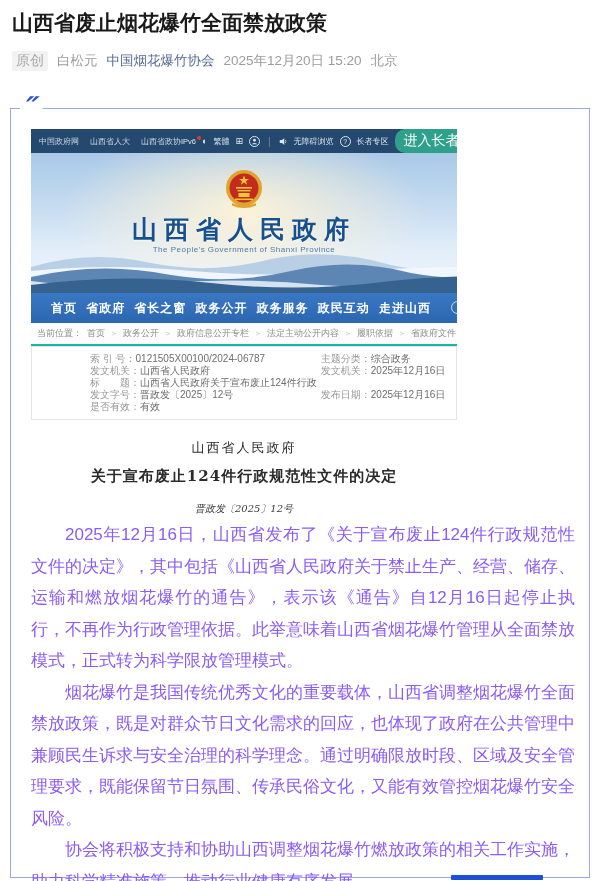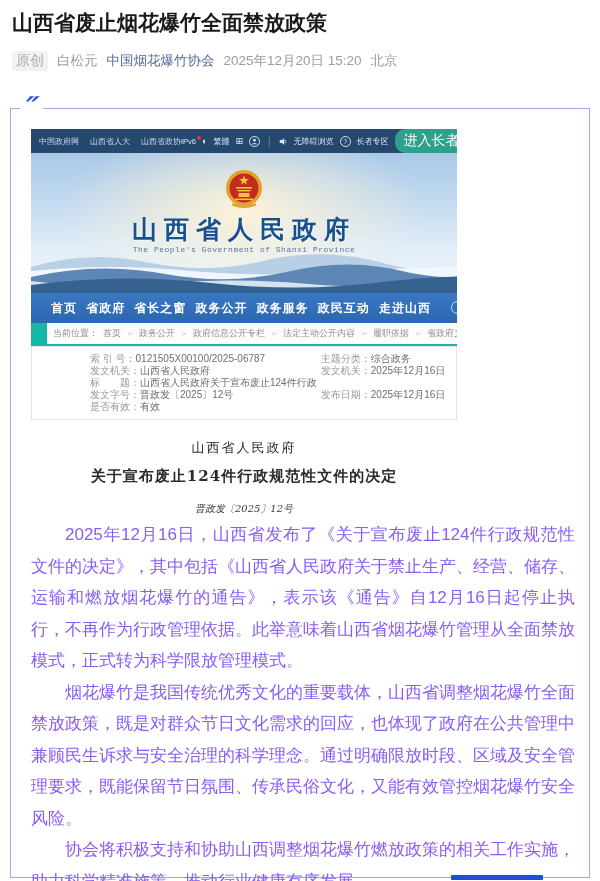--- a/index.html
+++ b/index.html
@@ -37,34 +37,34 @@
 
   .gov-banner { position:relative; height:140px; overflow:hidden;
     background:
       radial-gradient(ellipse 260px 120px at 50% 42%, rgba(255,243,214,0.95), rgba(255,243,214,0) 70%),
       linear-gradient(180deg,#a9c9e7 0%, #c3daf0 35%, #e3eef9 70%, #eef5fb 100%); }
   .emblem { position:absolute; left:50%; top:14px; transform:translateX(-50%); }
   .banner-title { position:absolute; top:60px; width:100%; text-align:center;
     font-size:25px; font-weight:700; letter-spacing:7px; color:#17508f;
     text-shadow:0 1px 2px rgba(255,255,255,0.8); }
   .banner-sub { position:absolute; top:92px; width:100%; text-align:center;
-    font-size:8px; letter-spacing:0.5px; color:#4f78a8;font-family:Liberation Mono, monospace; }
+    font-size:8px; letter-spacing:0.5px; color:#4f78a8; }
   .mountains { position:absolute; bottom:0; left:0; }
 
   .gov-nav { height:30px; background:linear-gradient(180deg,#3a78c4,#2b66b0);
     display:flex; align-items:center; justify-content:space-between;
     padding:0 26px 0 20px; position:relative; overflow:hidden; }
   .gov-nav .nav-item { color:#ffffff; font-size:12px; font-weight:600; letter-spacing:1px; }
   .nav-search { position:absolute; right:-7px; top:8px; width:13px; height:13px;
     border:1.5px solid #cfe0f2; border-radius:50%; }
   .nav-search::after { content:""; position:absolute; left:10px; top:11px; width:5px; height:1.5px;
     background:#cfe0f2; transform:rotate(45deg); }
 
   .gov-crumb { height:21px; display:flex; align-items:center; gap:5px;
-    font-size:9px; color:#8d8d8d; padding:0 6px; background:#fdfdfd; white-space:nowrap; overflow:hidden;margin-left:16px; }
+    font-size:9px; color:#8d8d8d; padding:0 6px; background:#fdfdfd; white-space:nowrap; overflow:hidden; }
   .gov-crumb .sep { color:#b5b5b5; font-size:8px; }
 
   .meta-card { margin-top:2px; border:1px solid #e4e4e4; background:#ffffff;
     padding:6px 6px 6px 58px; height:74px;
     display:grid; grid-template-columns:63% 37%; column-gap:4px;
     font-size:10px; line-height:12.4px; overflow:hidden; }
   .meta-cell { white-space:nowrap; overflow:hidden; }
   .meta-label { color:#979797; }
   .meta-value { color:#6e6e6e; }
 
@@ -170,21 +170,21 @@
       <span>政府信息公开专栏</span>
       <span class="sep">＞</span>
       <span>法定主动公开内容</span>
       <span class="sep">＞</span>
       <span>履职依据</span>
       <span class="sep">＞</span>
       <span>省政府文件</span>
     </div>
 
     <div class="meta-card">
-      <div class="meta-cell"><span class="meta-label">索 引 号：</span><span class="meta-value">0121505X00100/2025-06787</span></div>
+      <div class="meta-cell"><span class="meta-label">索 引 号：</span><span class="meta-value">0121505X00100/2024-06787</span></div>
       <div class="meta-cell"><span class="meta-label">主题分类：</span><span class="meta-value">综合政务</span></div>
       <div class="meta-cell"><span class="meta-label">发文机关：</span><span class="meta-value">山西省人民政府</span></div>
       <div class="meta-cell"><span class="meta-label">发文机关：</span><span class="meta-value">2025年12月16日</span></div>
       <div class="meta-cell"><span class="meta-label">标　　题：</span><span class="meta-value">山西省人民政府关于宣布废止124件行政规范性文件的决定</span></div>
       <div class="meta-cell"></div>
       <div class="meta-cell"><span class="meta-label">发文字号：</span><span class="meta-value">晋政发〔2025〕12号</span></div>
       <div class="meta-cell"><span class="meta-label">发布日期：</span><span class="meta-value">2025年12月16日</span></div>
       <div class="meta-cell"><span class="meta-label">是否有效：</span><span class="meta-value">有效</span></div>
       <div class="meta-cell"></div>
     </div>

